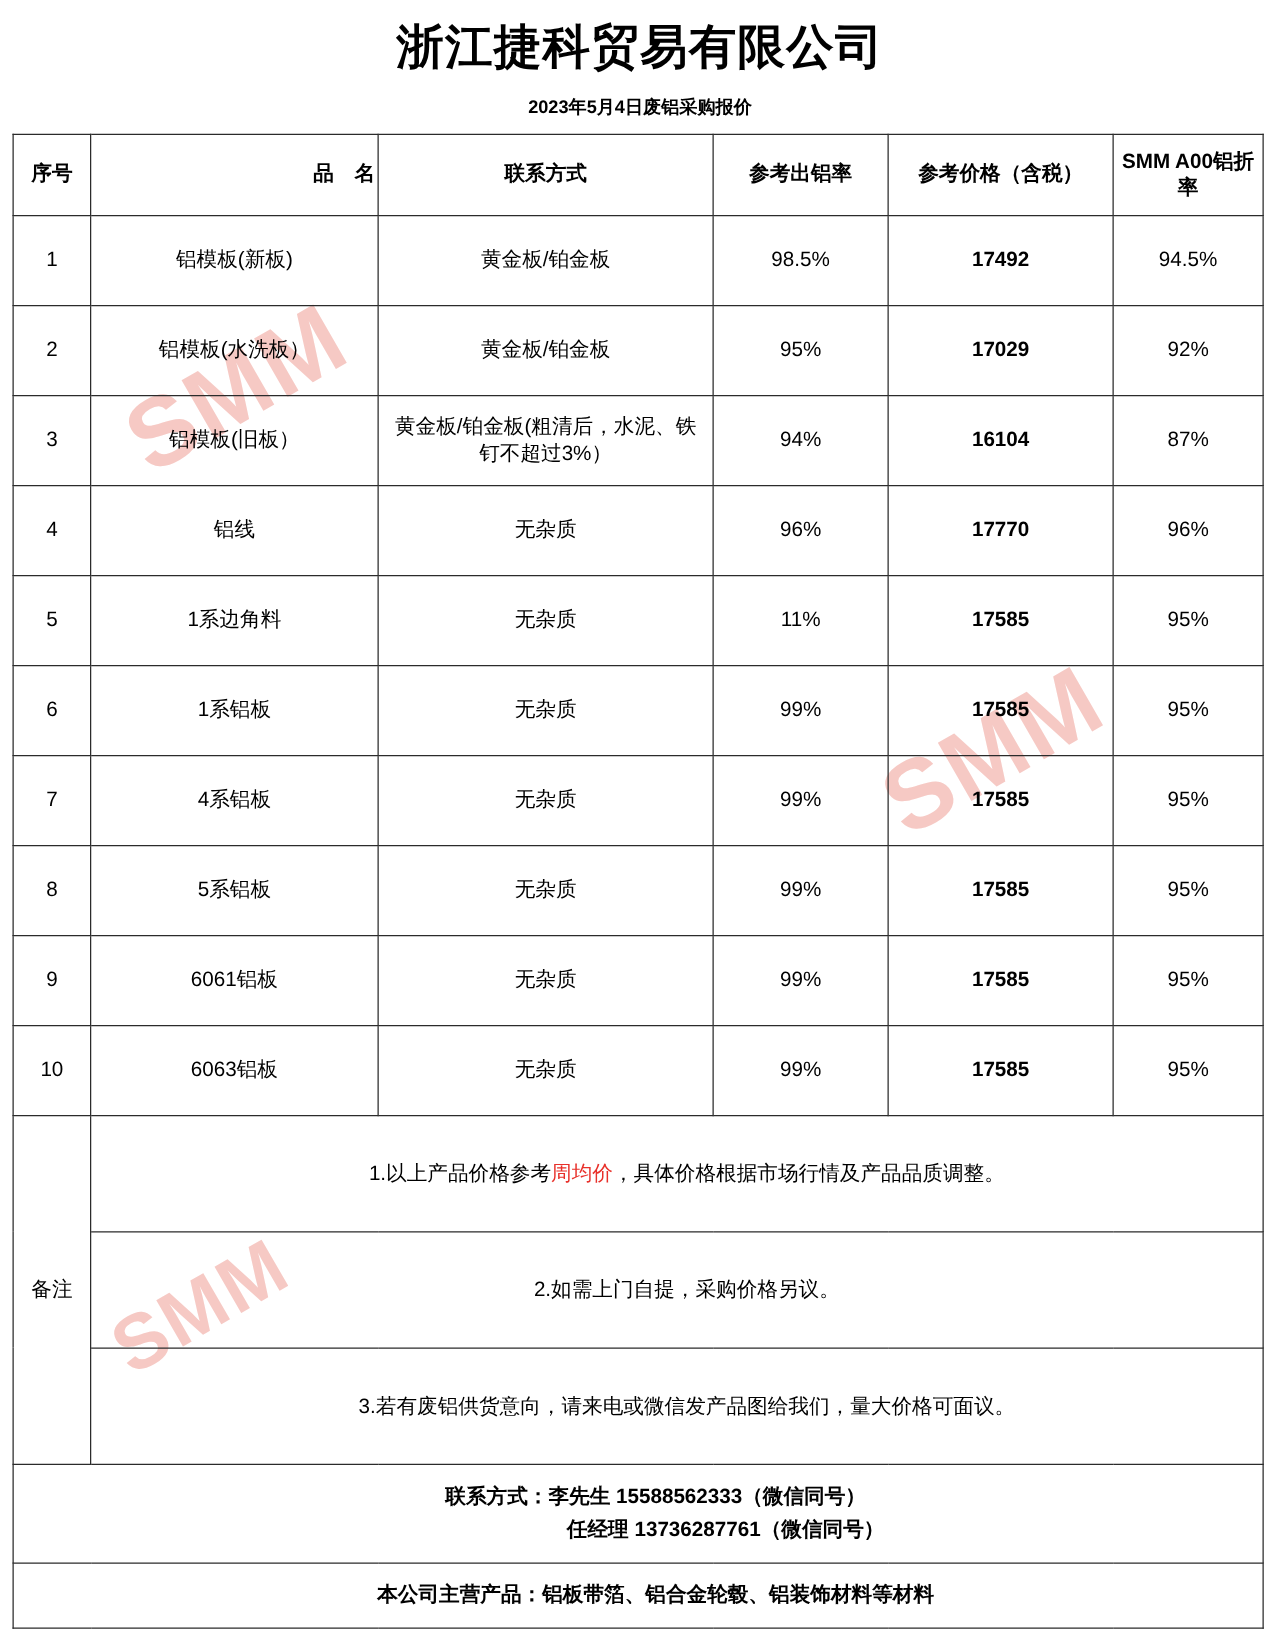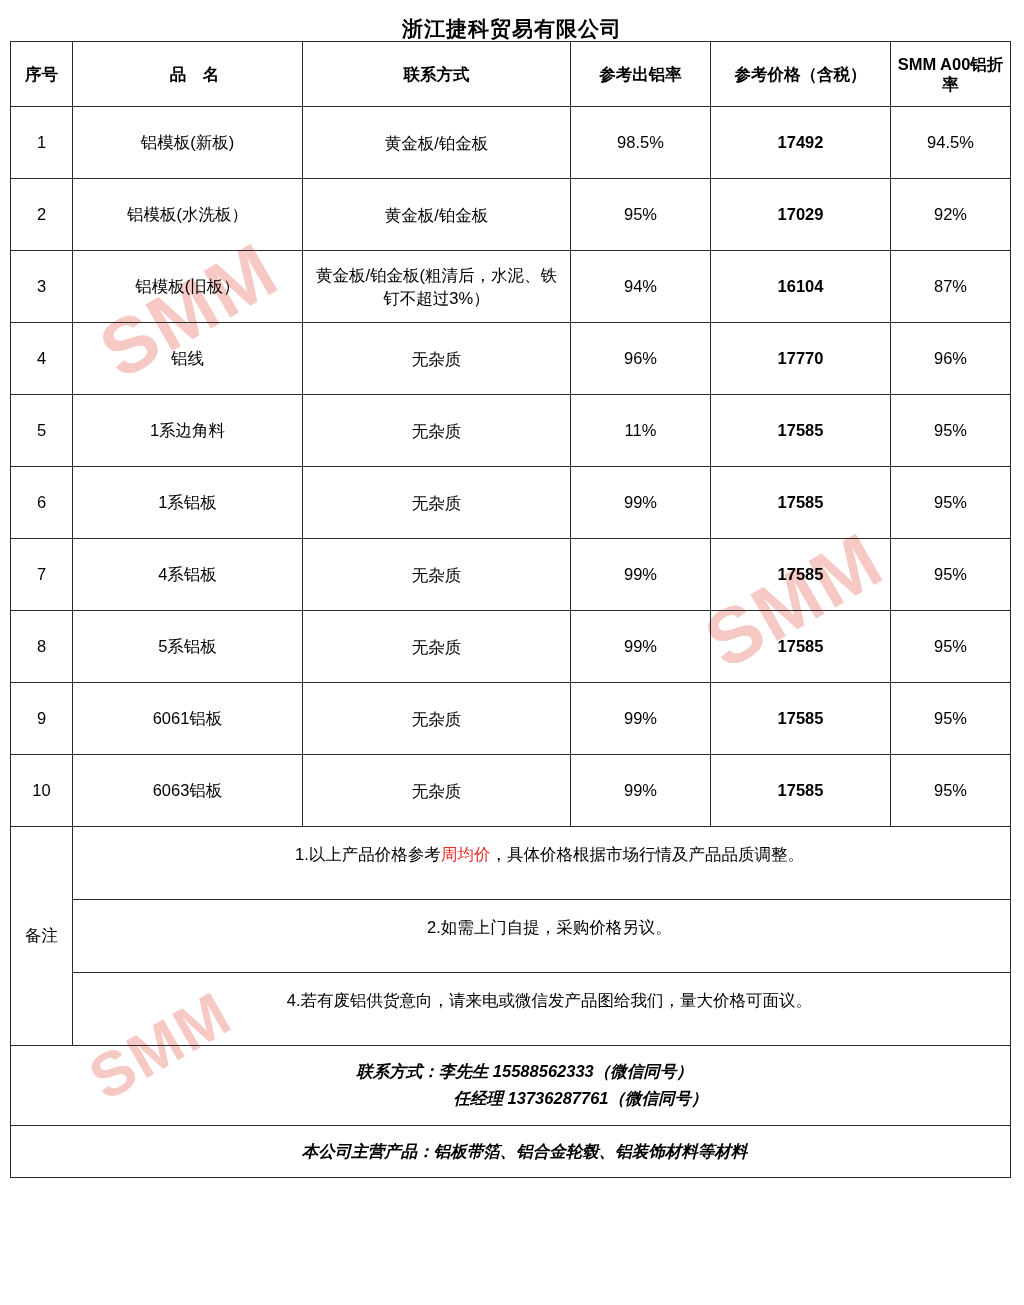--- a/index.html
+++ b/index.html
@@ -18,21 +18,21 @@
   .page {
     position: relative;
     width: 1024px;
     height: 1305px;
     box-sizing: border-box;
   }
 
   
   .doc-title {
     text-align: center;
-    font-size: 21px;
+    font-size: 38px;
     font-weight: bold;
     letter-spacing: 1px;
     padding-top: 16px;
     line-height: 1.2;
   }
   .doc-subtitle {
     text-align: center;
     font-size: 14.5px;
     font-weight: bold;
     padding-top: 14px;
@@ -88,63 +88,63 @@
   td.col-note, th.col-note { text-align: left; padding-left: 16px; line-height: 1.35; }
   td.col-price { font-weight: bold; font-size: 18px; margin-top: 14px; }
 
   
   .remark-label {
     width: 62px;
     font-size: 17px;
   }
   td.remark-cell {
     text-align: left;
-    padding: 0 0 18px 16px;
+    padding: 20px 0 18px 16px;
     font-size: 16.5px;
     height: 54px;
     line-height: 1.4;
   }
   .hl-red { color: #e8302a; }
 
   
   .footer-row td {
     background: #f7f505;
     text-align: left;
     font-size: 17px;
     font-weight: bold;
     padding: 12px 0 12px 28px;
     line-height: 1.65;
-    font-style: italic;
   }
   .footer-row td .line2 { padding-left: 112px; display: block; }
 </style>
 </head>
 <body>
 
 <div class="page">
 
   <div class="doc-title">浙江捷科贸易有限公司</div>
+  <div class="doc-subtitle">2023年5月4日废铝采购报价</div>
 
   <div class="wm wm1">SMM</div>
   <div class="wm wm2">SMM</div>
   <div class="wm wm3">SMM</div>
 
   <table class="main">
     <colgroup>
       <col style="width:62px">
       <col style="width:230px">
       <col style="width:268px">
       <col style="width:140px">
       <col style="width:180px">
       <col style="width:120px">
     </colgroup>
     <thead>
       <tr>
         <th>序号</th>
-        <th class="col-name" style="text-align:center">品　名</th>
+        <th class="col-name" style="text-align:right">品　名</th>
         <th>联系方式</th>
         <th>参考出铝率</th>
         <th>参考价格（含税）</th>
         <th>SMM A00铝折率</th>
       </tr>
     </thead>
     <tbody>
       <tr class="data-row">
         <td class="col-idx">1</td>
         <td class="col-name">铝模板(新板)</td>
@@ -229,21 +229,21 @@
       <tr>
         <td class="remark-label" rowspan="3">备注</td>
         <td class="remark-cell" colspan="5">
           <span>1.以上产品价格参考</span><span class="hl-red">周均价</span><span>，具体价格根据市场行情及产品品质调整。</span>
         </td>
       </tr>
       <tr>
         <td class="remark-cell" colspan="5">2.如需上门自提，采购价格另议。</td>
       </tr>
       <tr>
-        <td class="remark-cell" colspan="5">4.若有废铝供货意向，请来电或微信发产品图给我们，量大价格可面议。</td>
+        <td class="remark-cell" colspan="5">3.若有废铝供货意向，请来电或微信发产品图给我们，量大价格可面议。</td>
       </tr>
 
       <tr class="footer-row">
         <td colspan="6">
           <span>联系方式：</span><span>李先生 15588562333（微信同号）</span>
           <span class="line2">任经理 13736287761（微信同号）</span>
         </td>
       </tr>
       <tr class="footer-row">
         <td colspan="6">本公司主营产品：铝板带箔、铝合金轮毂、铝装饰材料等材料</td>

